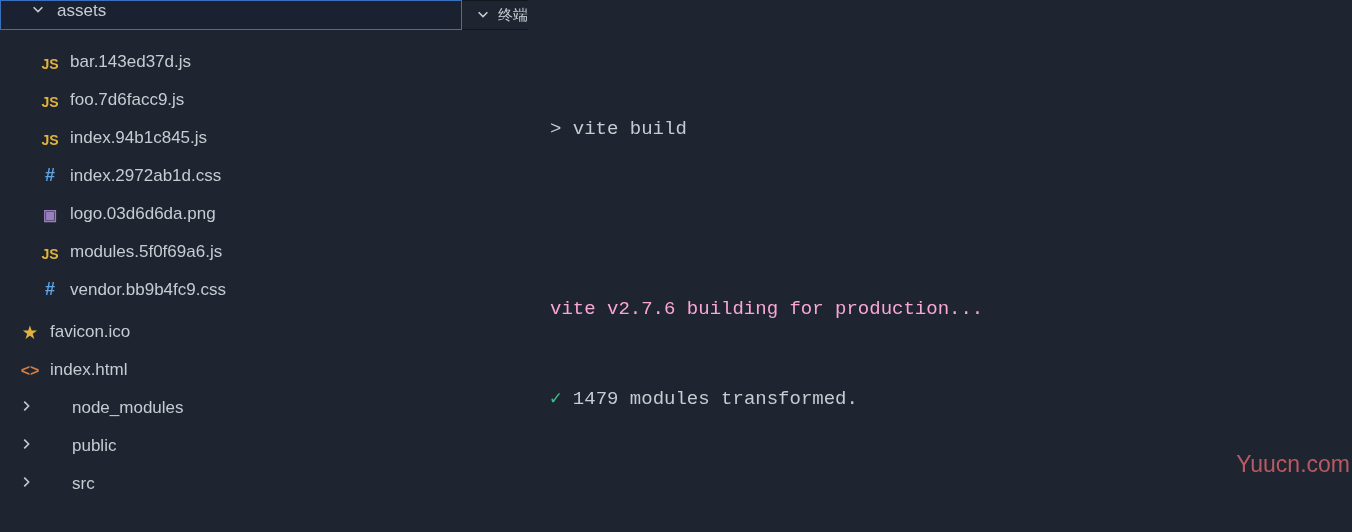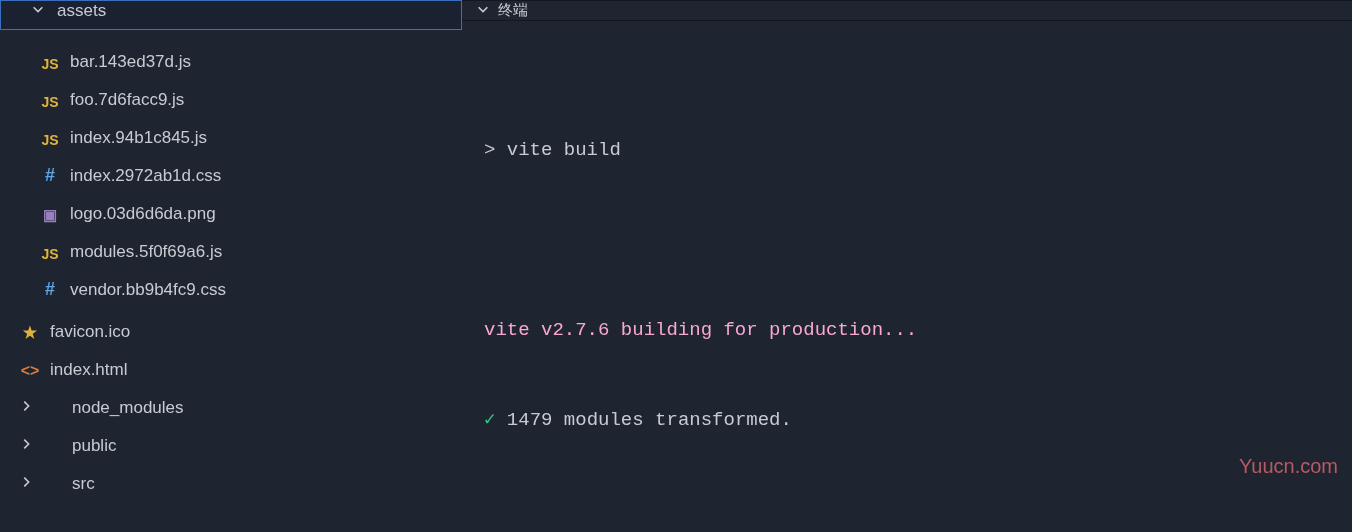--- a/index.html
+++ b/index.html
@@ -23,37 +23,37 @@
   padding-left: 38px; cursor: pointer;
 }
 .tree-item.depth1 { padding-left: 18px; }
 .tree-item .icon { width: 24px; text-align: center; margin-right: 8px; font-weight: bold; }
 .tree-item .chev { width: 16px; text-align: center; margin-right: 6px; color: #c7cbd2; }
 .ic-js { color: #e2b33c; font-size: 14px; }
 .ic-css { color: #5ea3e4; font-size: 18px; }
 .ic-png { color: #9a7fbf; font-size: 15px; }
 .ic-star { color: #e2b33c; font-size: 16px; }
 .ic-html { color: #d87b3d; font-size: 16px; }
-.terminal-pane { flex: 1; background: #1e2430; display: flex; flex-direction: column; }
+.terminal-pane { flex: 1; background: #1e2430; display: flex; flex-direction: row; }
 .term-tab {
   display: flex; align-items: center; height: 30px;
   border-top: 1px solid #13161d; border-bottom: 1px solid #13161d;
   padding-left: 14px; font-family: "Segoe UI","Microsoft YaHei",sans-serif;
   font-size: 15px; color: #c7cbd2; cursor: pointer;
 }
 .term-tab .chev { margin-right: 8px; }
 .term-body {
   padding: 54px 0 0 22px;
   font-family: Consolas,"Courier New",monospace;
   font-size: 19px; line-height: 30px; white-space: pre;
 }
 .c-gray { color: #c7cbd2; }
 .c-green { color: #36c28a; }
 .c-teal { color: #f9a8d4; }
-.watermark { position: absolute; right: 14px; bottom: 54px; color: #b75a62; font-size: 20px; font-family: Arial; text-align: right; }
+.watermark { position: absolute; right: 2px; bottom: 54px; color: #b75a62; font-size: 23px; font-family: Arial; text-align: right; }
 svg.chev-svg { width: 14px; height: 14px; }
 svg.chev-svg path { stroke: #c7cbd2; stroke-width: 1.8; fill: none; }
 </style>
 </head>
 <body>
 
 <div class="explorer">
   <div class="folder-hdr">
     <span>
       <svg class="chev-svg" viewBox="0 0 16 16">

